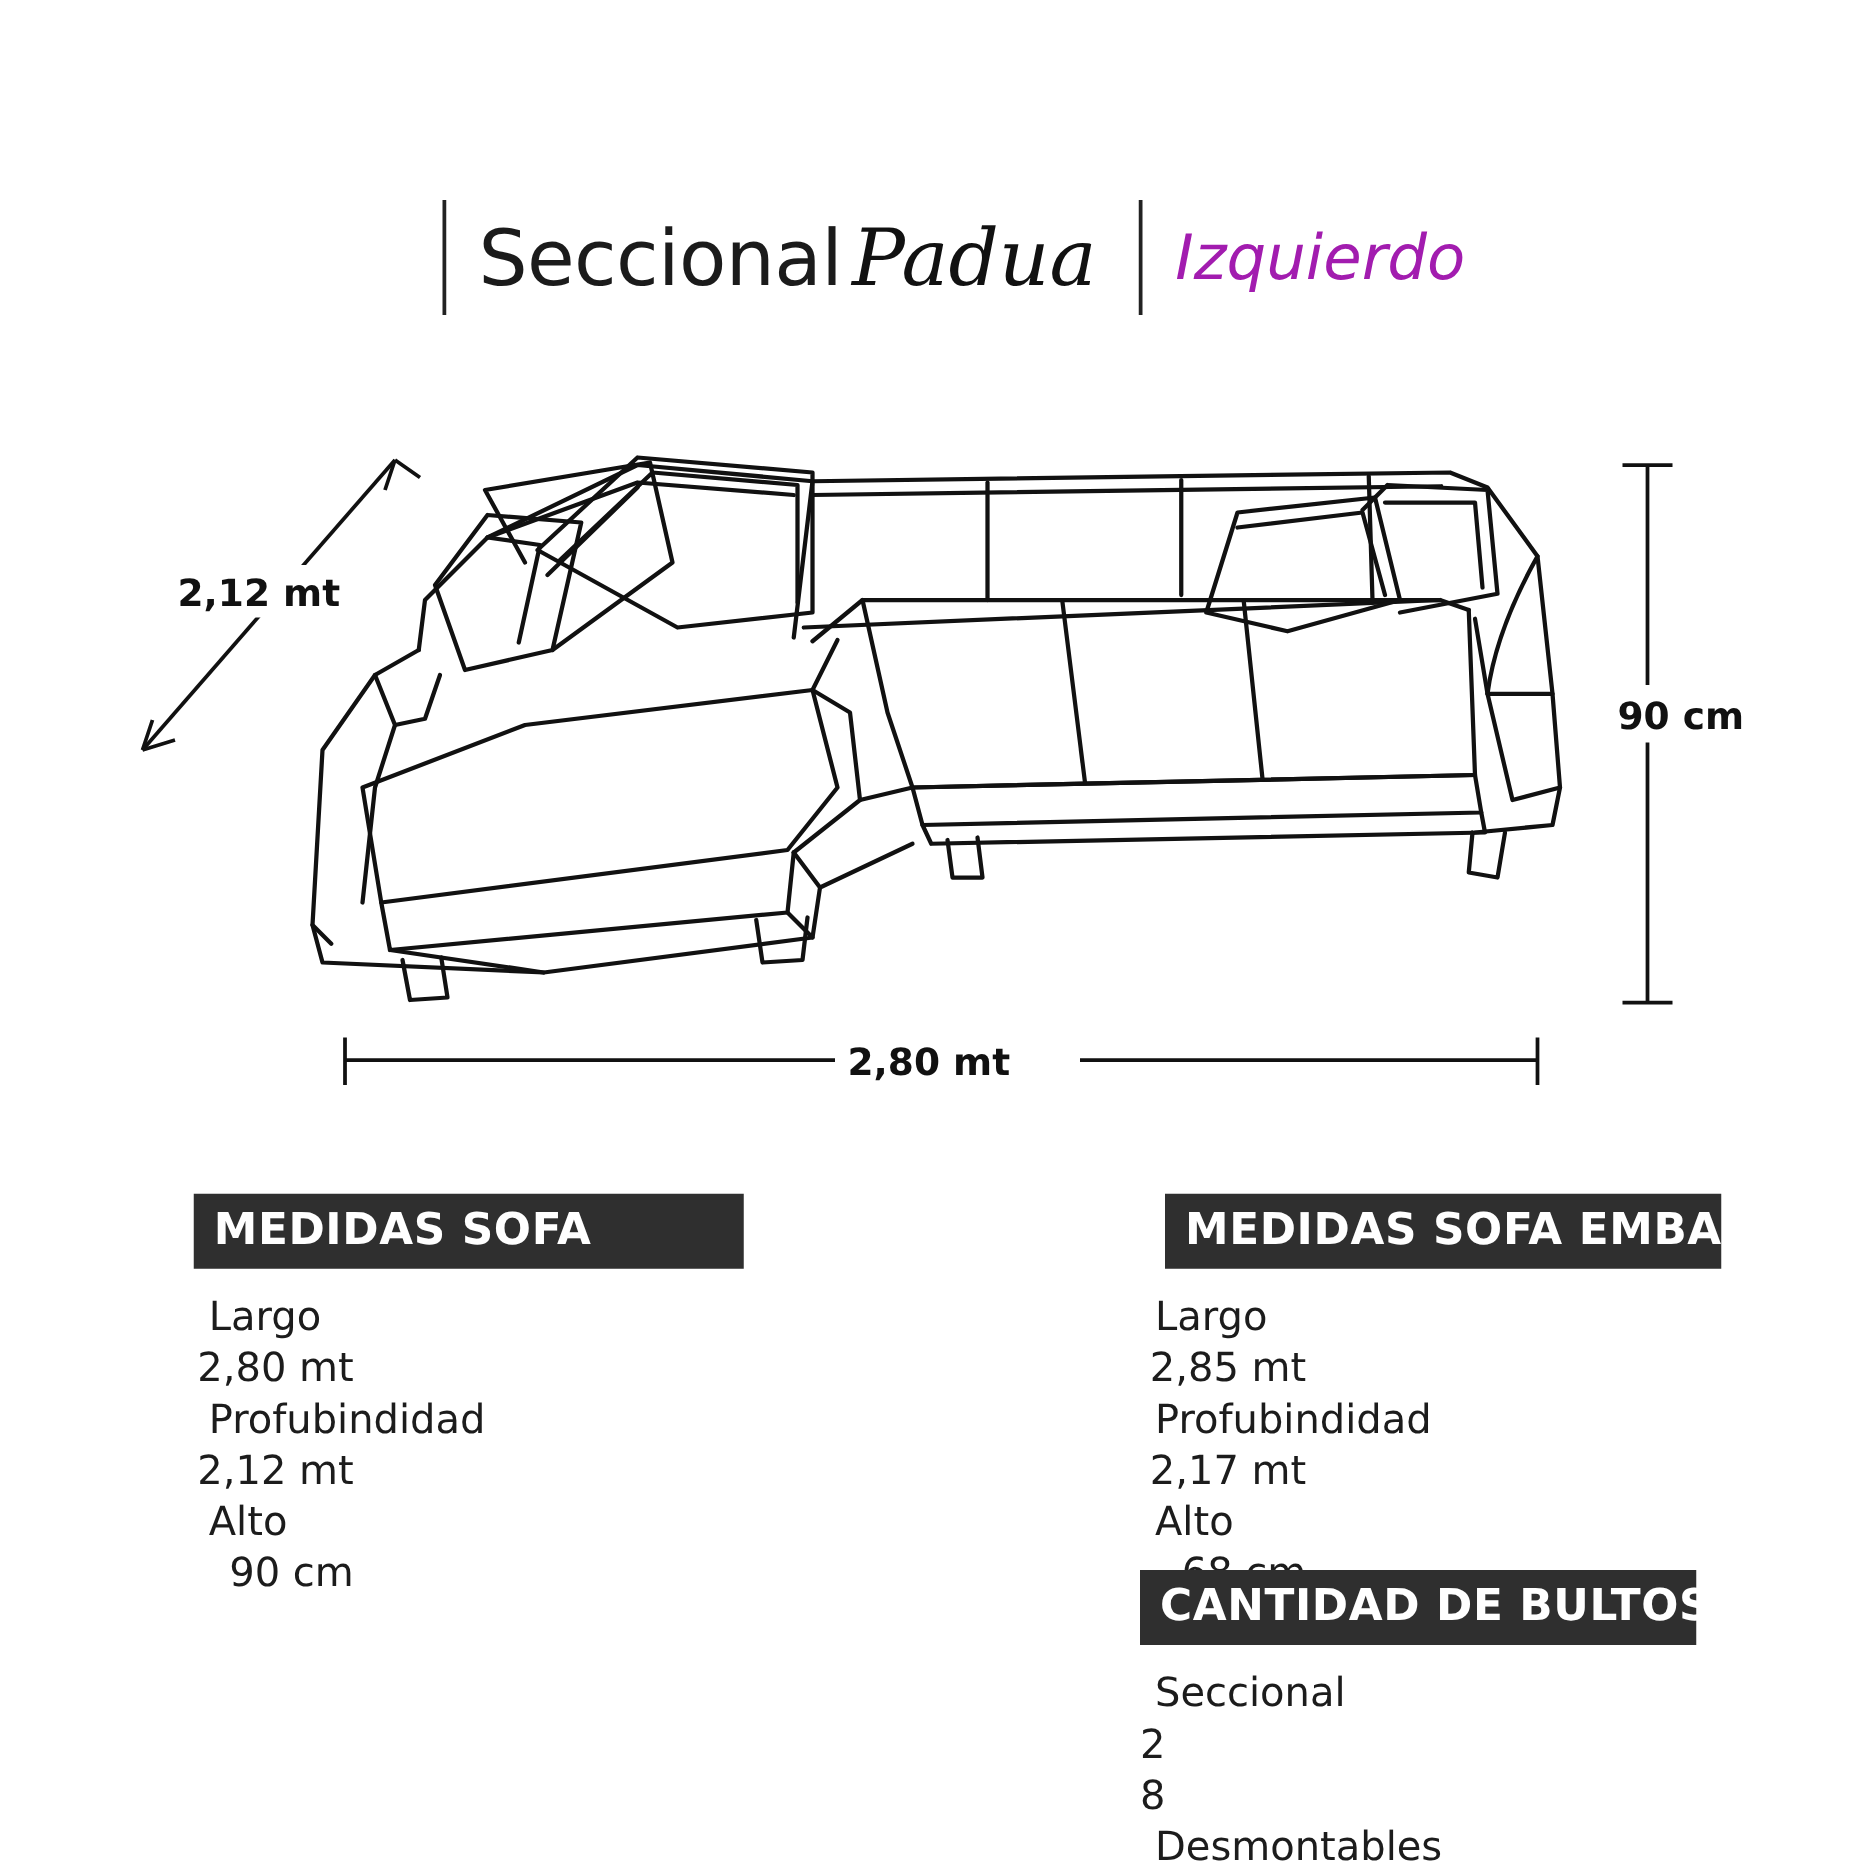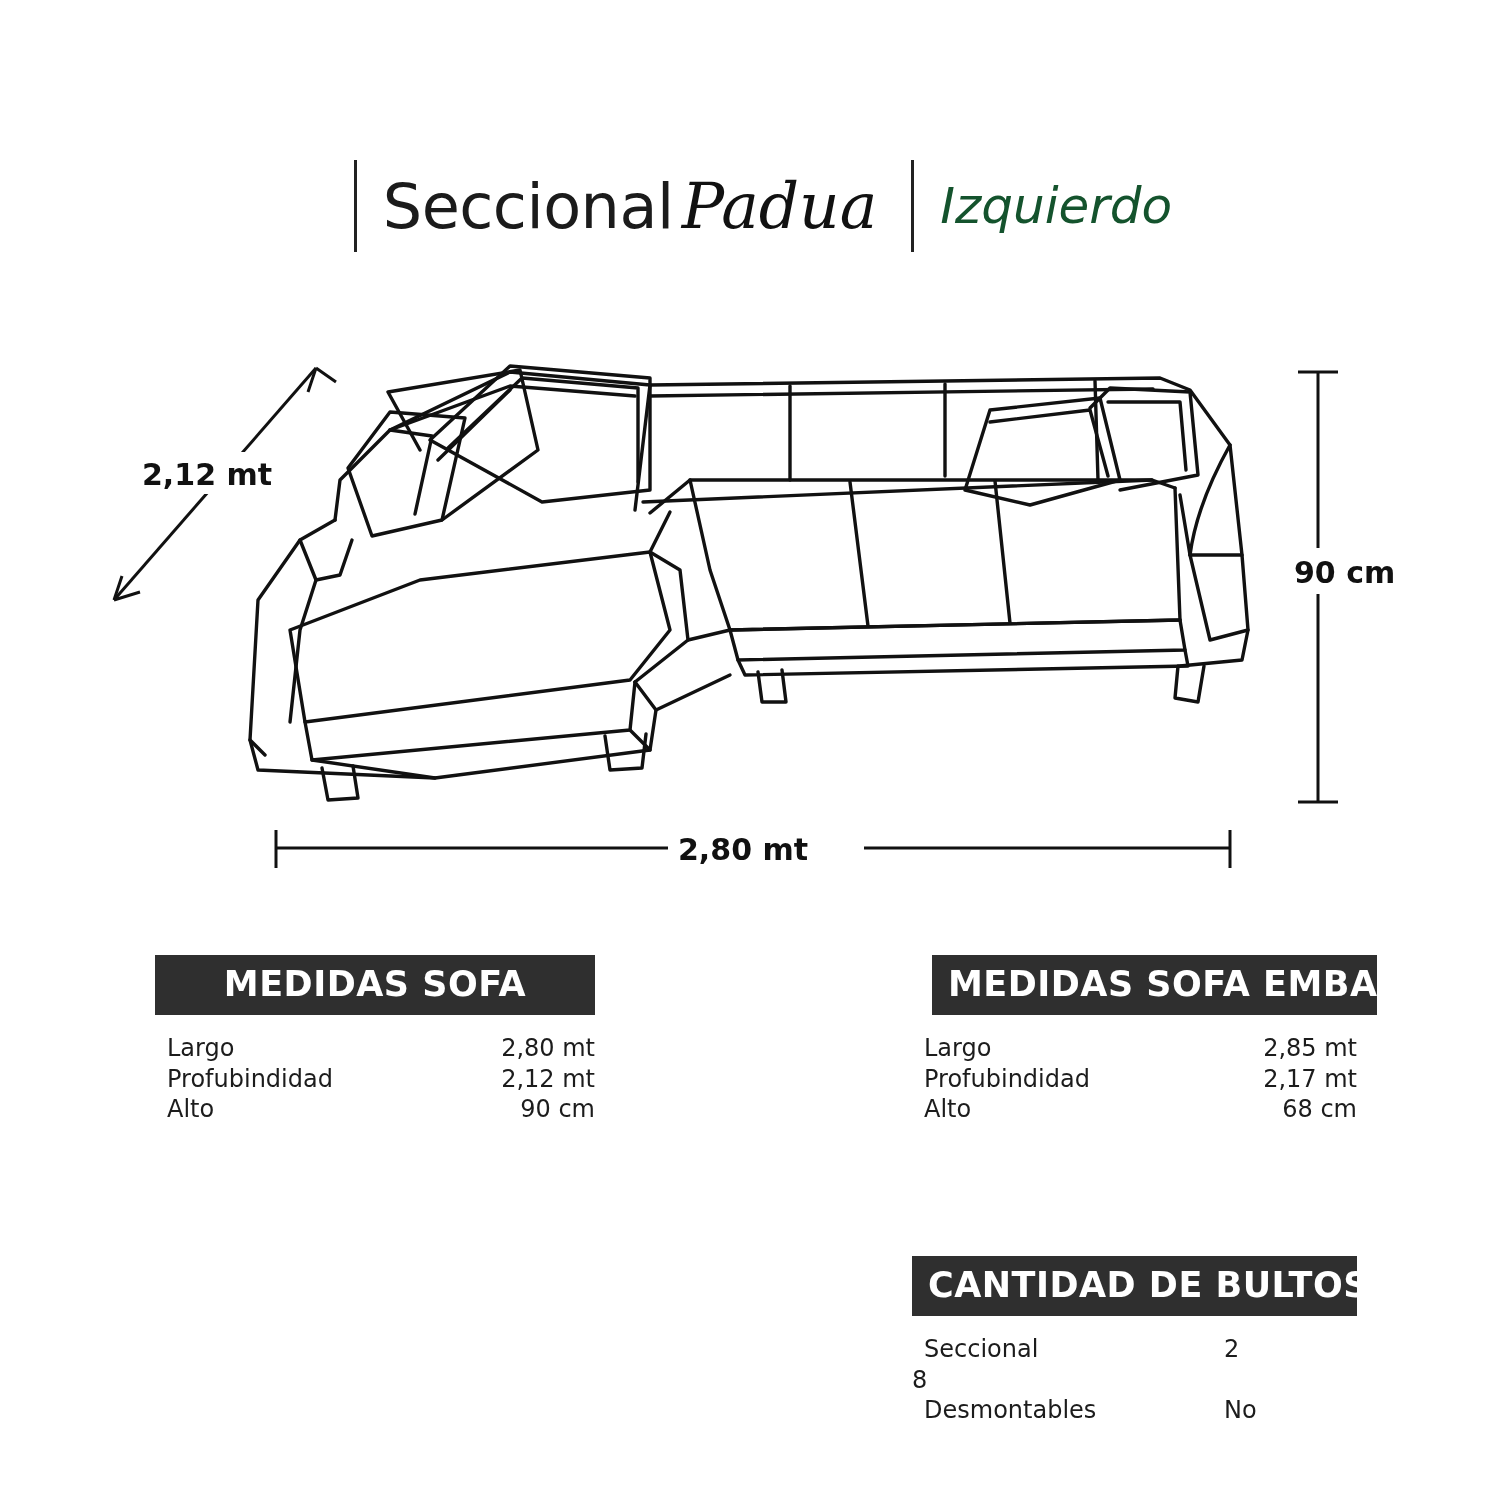--- a/index.html
+++ b/index.html
@@ -49,21 +49,21 @@
     font-weight: 400;
     color: #111;
     white-space: nowrap;
     padding: 0 8px;
   }
   .title-lado {
     font-family: "DejaVu Sans", sans-serif;
     font-style: italic;
     font-size: 50px;
     font-weight: 400;
-    color: #14532d;
+    color: #a21caf;
     white-space: nowrap;
   }
 
   
   #illustration {
     position: absolute;
     top: 330px;
     left: 90px;
   }
 
@@ -89,35 +89,36 @@
     box-sizing: border-box;
     white-space: nowrap;
   }
   .spec-rows {
     padding-top: 18px;
   }
   .spec-row {
     display: flex;
     align-items: baseline;
     font-family: "DejaVu Sans", sans-serif;
-    font-size: 24px;
+    font-size: 32px;
     color: #1c1c1c;
     line-height: 1.28;
+    flex-direction: column;
   }
   .spec-row .k {
     flex: 0 0 auto;
     padding-left: 12px;
   }
   .spec-row .v {
     flex: 0 0 auto;
     text-align: right;
   }
 
   #block-sofa { top: 955px; left: 155px; width: 440px; }
-  #block-sofa .spec-header { width: 440px; text-align: center; }
+  #block-sofa .spec-header { width: 440px; }
   #block-sofa .spec-row .k { width: 300px; }
   #block-sofa .spec-row .v { width: 128px; }
 
   #block-embalado { top: 955px; left: 912px; width: 445px; }
   #block-embalado .spec-header { width: 445px; margin-left: 20px; }
   #block-embalado .spec-row .k { width: 300px; }
   #block-embalado .spec-row .v { width: 133px; }
 
   #block-bultos { top: 1212px; left: 912px; width: 445px; }
   #block-bultos .spec-header { width: 445px; margin-top: 44px; }

